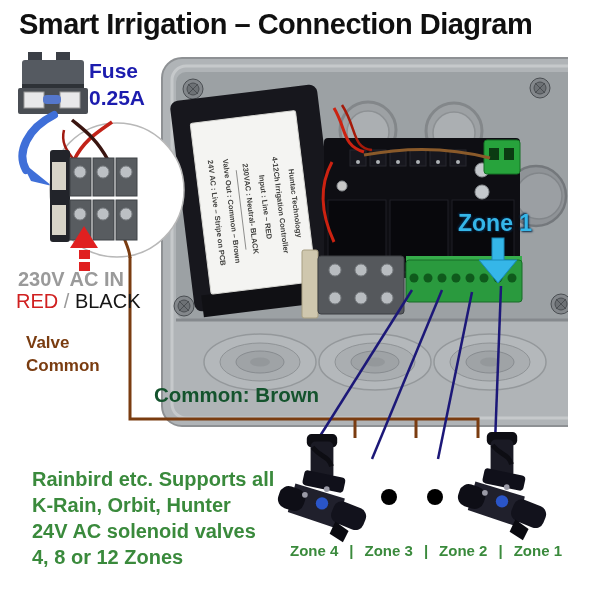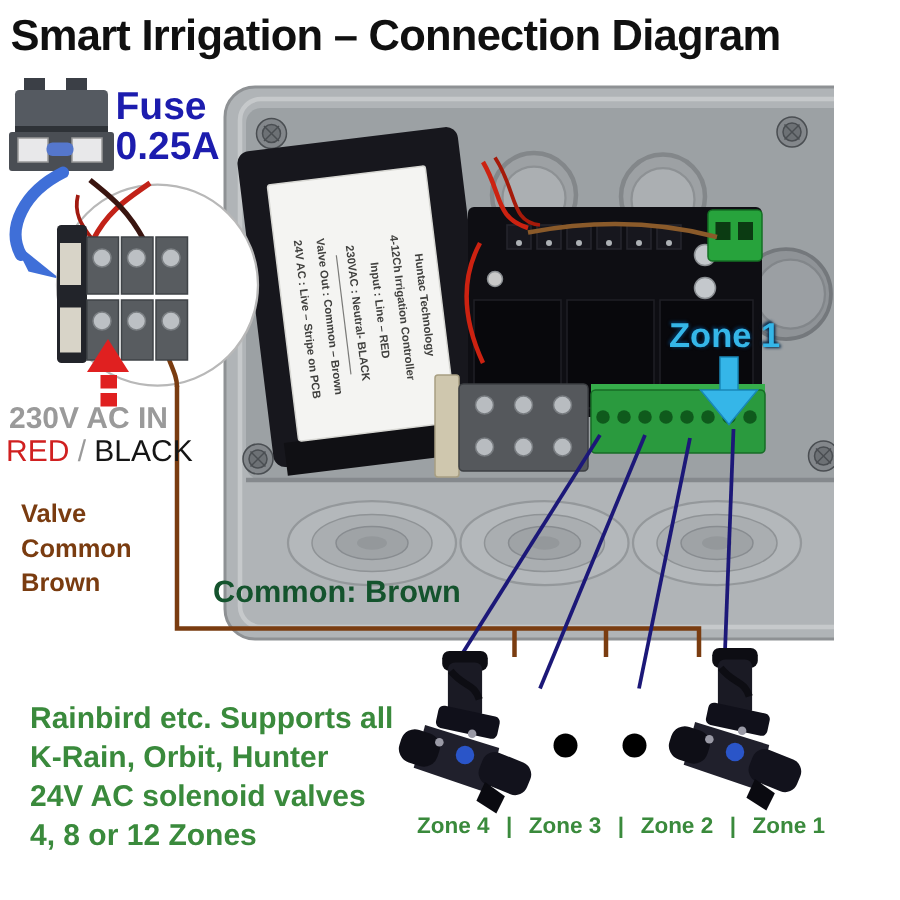--- a/index.html
+++ b/index.html
@@ -1,22 +1,22 @@
 <!DOCTYPE html>
 <html style="--title: #101010; --fuse: #1c1cae; --power-gray: #9a9a9a; --power-red: #d02020; --power-black: #151515; --brown: #7a3c10; --cyan: #35b6e8; --green: #3a8a3c; --navy: #1c1878; --box: #b0b4b7;"><head>
 <meta charset="utf-8">
 <style>
   html,body{margin:0;padding:0;background:#ffffff;}
   #stage{position:relative;width:556px;height:600px;background:#fff;overflow:hidden;
-         font-family:"Liberation Sans","DejaVu Sans",sans-serif;}
+         font-family:"Liberation Sans","DejaVu Sans",sans-serif;margin-left:12px;}
   #gfx{position:absolute;left:0;top:0;}
   .label{position:absolute;white-space:nowrap;}
   .title{left:7px;top:8px;font-size:29px;font-weight:bold;letter-spacing:-0.5px;
          color:var(--title,#101010);}
-  .fuse-label{left:77px;top:57px;font-size:26px;font-weight:bold;line-height:27px;
+  .fuse-label{left:77px;top:57px;font-size:21px;font-weight:bold;line-height:27px;
          color:var(--fuse,#1c1cae);}
   .power-line1{left:6px;top:268px;font-size:20px;font-weight:bold;color:var(--power-gray,#9a9a9a);}
   .power-line2{left:4px;top:290px;font-size:20px;font-weight:normal;}
   .power-line2 .red{color:var(--power-red,#d02020);}
   .power-line2 .sep{color:var(--power-gray,#9a9a9a);}
   .power-line2 .blk{color:var(--power-black,#151515);}
   .valve-common{left:14px;top:331px;width:76px;text-align:left;font-size:17px;
          font-weight:bold;line-height:23px;color:var(--brown,#7a3c10);}
   .common-brown{left:142px;top:383px;font-size:20.5px;font-weight:bold;color:#14532d;}
   .zone-callout{left:446px;top:210px;font-size:23px;font-weight:bold;color:var(--cyan,#35b6e8);
@@ -276,21 +276,20 @@
 </div>
 
 <div class="label power-line1">230V AC IN</div>
 <div class="label power-line2">
   <span class="red">RED</span><span class="sep"> / </span><span class="blk">BLACK</span>
 </div>
 
 <div class="label valve-common">
   <div>Valve</div>
   <div>Common</div>
-  <div>Brown</div>
 </div>
 
 <div class="label common-brown">Common: Brown</div>
 
 <div class="label zone-callout">Zone 1</div>
 
 <div class="label supports">
   <div>Rainbird etc. Supports all</div>
   <div>K-Rain, Orbit, Hunter</div>
   <div>24V AC solenoid valves</div>

